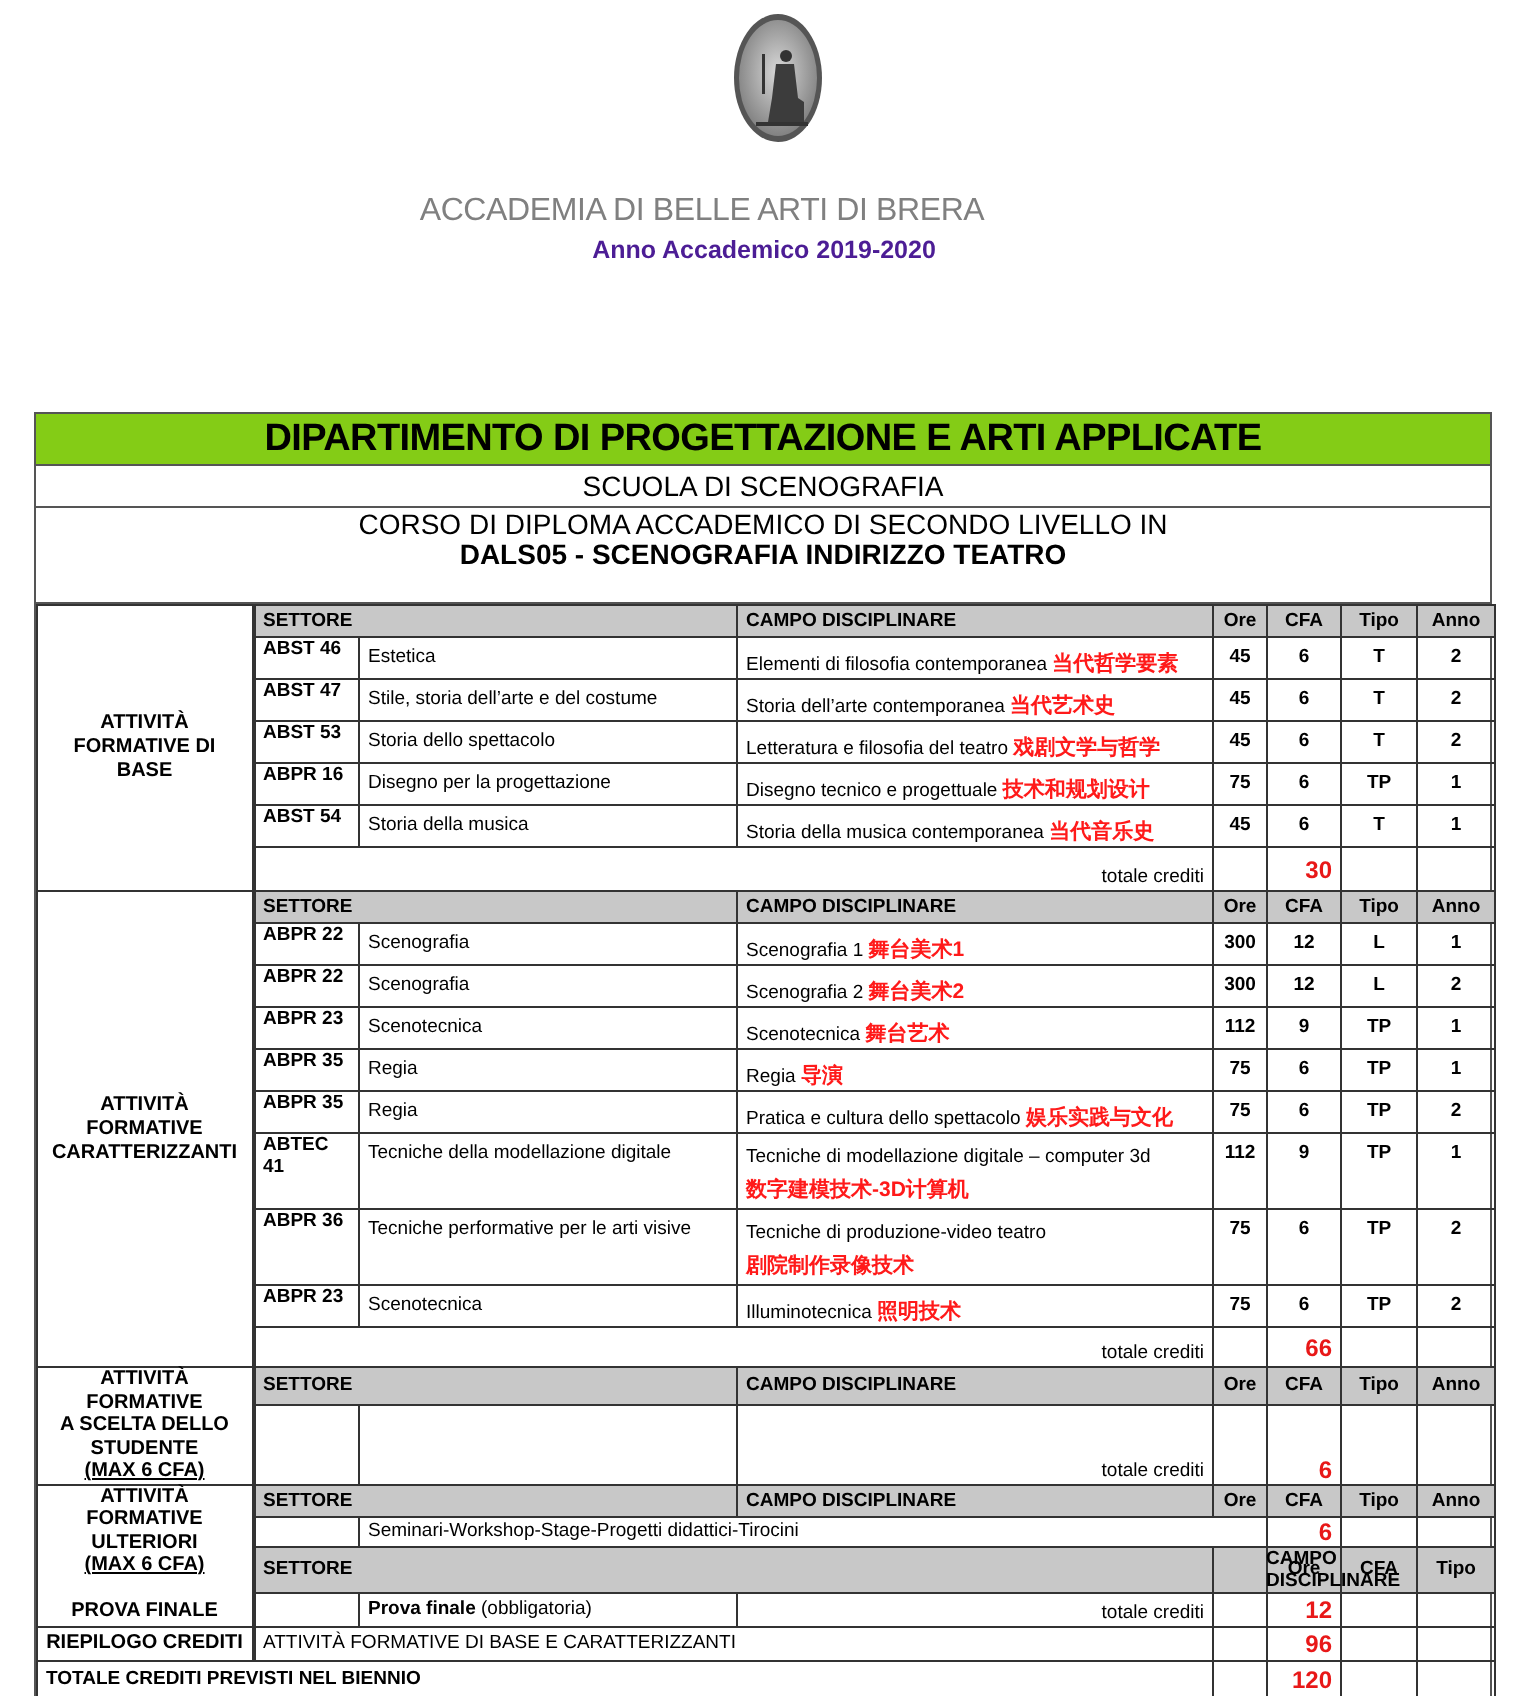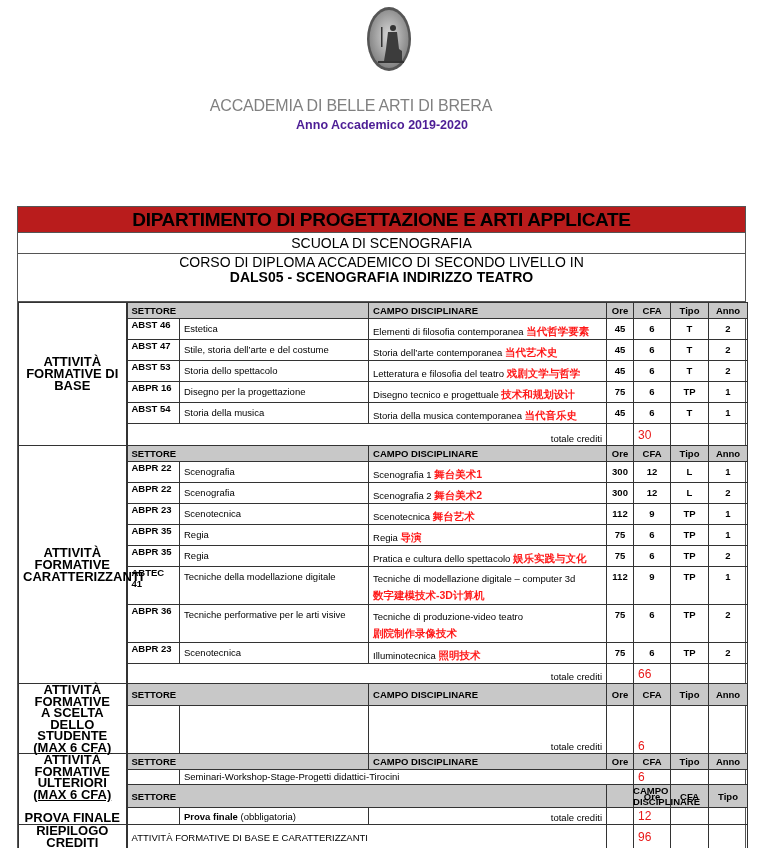--- a/index.html
+++ b/index.html
@@ -5,38 +5,38 @@
   * { box-sizing: border-box; margin: 0; padding: 0; }
   html, body { width: 761px; height: 848px; background: #ffffff; overflow: hidden; }
   body { position: relative; font-family: "Liberation Sans", sans-serif; color: #000; }
 
   .logo { position: absolute; left: 366px; top: 5px; width: 46px; height: 68px; }
   .header-title { position: absolute; left: 0; width: 702px; top: 97px; text-align: center; font-size: 16px; color: #808080; letter-spacing: -0.2px; }
   .header-sub { position: absolute; left: 217px; width: 330px; top: 118px; text-align: center; font-size: 12.5px; font-weight: bold; color: #4c1d95; }
 
   .doc { position: absolute; left: 17px; top: 206px; width: 729px; border: 1.5px solid #555; }
   .band { border-bottom: 1.5px solid #555; text-align: center; }
-  .band.dept { background: #b91c1c; height: 26px; font-weight: bold; font-size: 19px; line-height: 26px; letter-spacing: -0.3px; }
+  .band.dept { background: #84cc16; height: 26px; font-weight: bold; font-size: 19px; line-height: 26px; letter-spacing: -0.3px; }
   .band.scuola { height: 21px; font-size: 14px; line-height: 21px; }
   .band.corso { height: 48px; padding-top: 1px; }
   .corso .l1 { font-size: 14px; line-height: 14px; }
   .corso .l2 { font-size: 14px; font-weight: bold; line-height: 16px; }
   .corso .l3 { font-size: 14px; font-weight: bold; color: #ff1a1a; line-height: 15px; }
 
   table { border-collapse: collapse; width: 100%; table-layout: fixed; font-family: "Liberation Sans", sans-serif; }
   td { border: 1px solid #333; font-size: 9.5px; padding: 0 4px; vertical-align: top; }
   td.hdr { background: #c8c8c8; font-weight: bold; font-size: 9.5px; vertical-align: middle; height: 16px; }
   td.hdr.c { text-align: center; }
-  td.group { font-weight: bold; text-align: center; vertical-align: middle; font-size: 13px; line-height: 12px; border-right: 2px solid #333; }
+  td.group { font-weight: bold; text-align: center; vertical-align: middle; font-size: 10px; line-height: 12px; border-right: 2px solid #333; }
   td.code { font-weight: bold; padding-top: 0; }
   td.name { padding-top: 4px; }
   td.campo { padding-top: 6px; }
   td.num { text-align: center; font-weight: bold; padding-top: 4px; }
   td.tot-label { text-align: right; vertical-align: bottom; padding-bottom: 1px; }
-  td.red { color: #e81818; font-weight: normal; font-size: 12px; text-align: left; vertical-align: middle; }
+  td.red { color: #e81818; font-weight: bold; font-size: 12px; text-align: right; vertical-align: middle; }
   .cn { color: #ff1a1a; font-weight: bold; font-size: 10.5px; }
   .u { text-decoration: underline; margin-top: 18px; }
   td.left-bold { font-weight: bold; vertical-align: middle; }
   td.plain { vertical-align: middle; }
   tr.r20 td { height: 20px; }
   tr.r22 td { height: 22px; }
   tr.r36 td { height: 36px; }
 </style>
 </head>
 <body>

